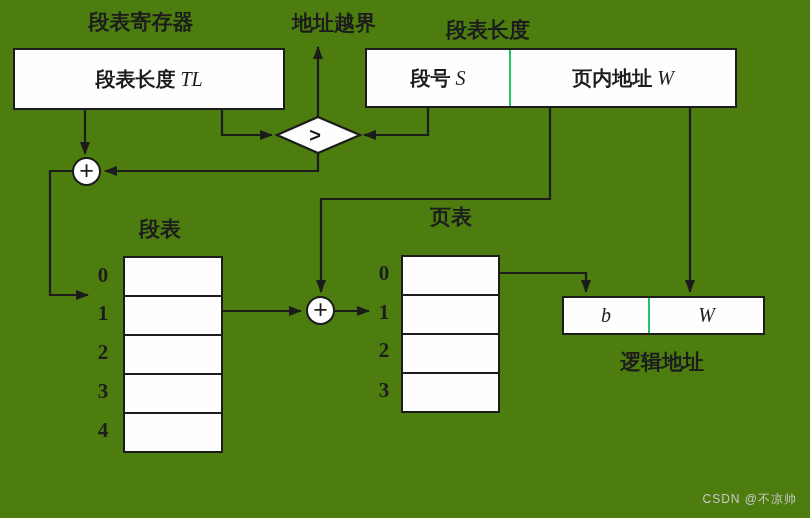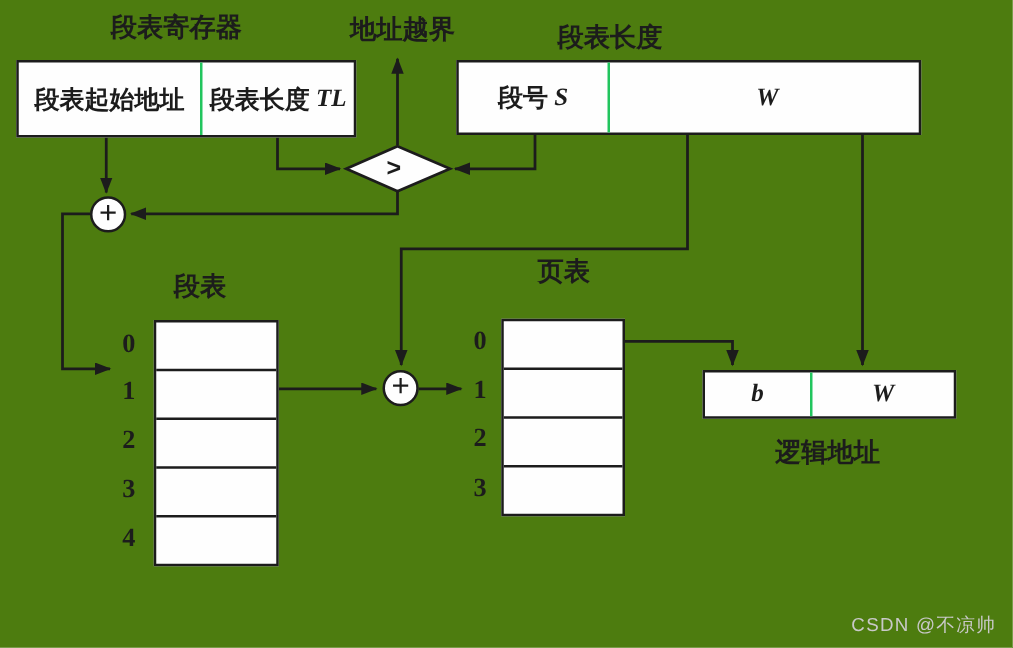--- a/index.html
+++ b/index.html
@@ -4,31 +4,31 @@
 <style>
   html,body{margin:0;padding:0;}
   .wrap{
     position:relative;width:810px;height:518px;background:#4d7c0f;
     font-family:"Liberation Sans",sans-serif;color:#1c1c1c;overflow:hidden;
   }
   svg.overlay{position:absolute;left:0;top:0;width:810px;height:518px;z-index:1;}
   .box{position:absolute;display:flex;border:2px solid #1c1c1c;background:#fefefe;box-sizing:border-box;z-index:2;}
   .cell{display:flex;align-items:center;justify-content:center;font-weight:bold;font-size:20px;white-space:nowrap;}
   .cell+.cell{border-left:2px solid #22c55e;}
-  .var{font-family:"Liberation Serif",serif;font-style:italic;font-weight:bold;font-size:20px;margin-left:5px;}
+  .var{font-family:"Liberation Serif",serif;font-style:italic;font-weight:normal;font-size:20px;margin-left:5px;}
   .title{position:absolute;font-weight:bold;font-size:21px;transform:translate(-50%,-50%);white-space:nowrap;z-index:2;}
   .rowlabel{position:absolute;font-family:"Liberation Serif",serif;font-weight:bold;font-size:21px;transform:translate(-50%,-50%);z-index:2;}
   .table{position:absolute;border:2px solid #1c1c1c;background:#fefefe;box-sizing:border-box;display:flex;flex-direction:column;z-index:2;}
   .trow{flex:1;border-bottom:2px solid #1c1c1c;}
   .trow:last-child{border-bottom:none;}
   .adder{position:absolute;width:29px;height:29px;border:2px solid #1c1c1c;border-radius:50%;background:#fefefe;
     box-sizing:border-box;display:flex;align-items:center;justify-content:center;
     font-size:25px;line-height:1;z-index:3;padding-bottom:2px;}
   .cmp{position:absolute;font-weight:bold;font-size:20px;transform:translate(-50%,-50%);z-index:3;}
-  .watermark{position:absolute;right:13px;top:491px;font-size:15px;color:#c9c9c9;letter-spacing:1px;z-index:2;}
+  .watermark{position:absolute;right:13px;top:491px;font-size:12px;color:#c9c9c9;letter-spacing:1px;z-index:2;}
 </style>
 </head>
 <body>
 
 <div class="wrap">
 
   <svg class="overlay" viewBox="0 0 810 518" xmlns="http://www.w3.org/2000/svg">
     <defs>
       <marker id="ah" markerWidth="14" markerHeight="12" refX="12" refY="5" orient="auto" markerUnits="userSpaceOnUse">
         <path d="M0 0 L13 5 L0 10 Z" fill="#1c1c1c"></path>
@@ -44,42 +44,40 @@
       <path d="M72 171 H50 V295 H88" marker-end="url(#ah)"></path>
       <path d="M550 108 V199 H321 V292" marker-end="url(#ah)"></path>
       <path d="M223 311 H301" marker-end="url(#ah)"></path>
       <path d="M335 311 H369" marker-end="url(#ah)"></path>
       <path d="M500 273 H586 V292" marker-end="url(#ah)"></path>
       <path d="M690 108 V292" marker-end="url(#ah)"></path>
     </g>
   </svg>
 
   <div class="title" style="left:141px;top:22px">段表寄存器</div>
-  <div class="title" style="left:322px;top:23px">地址越界</div>
+  <div class="title" style="left:334px;top:23px">地址越界</div>
   <div class="title" style="left:488px;top:30px">段表长度</div>
   <div class="title" style="left:160px;top:229px">段表</div>
   <div class="title" style="left:451px;top:217px">页表</div>
   <div class="title" style="left:662px;top:362px">逻辑地址</div>
 
   <div class="box" style="left:13px;top:48px;width:272px;height:62px">
-    <div class="cell" style="width:145px;flex:none">
-      <span>段表起始地址</span>
-    </div>
     <div class="cell" style="flex:1">
       <span>段表长度</span>
       <span class="var">TL</span>
     </div>
   </div>
 
   <div class="box" style="left:365px;top:48px;width:372px;height:60px">
-    <div class="cell" style="width:119px;flex:none">
+    <div class="cell" style="width:142px;flex:none">
       <span>段号</span>
       <span class="var">S</span>
     </div>
     <div class="cell" style="flex:1">
+      <span>页内地址</span>
       <span class="var">W</span>
     </div>
   </div>
 
   <div class="cmp" style="left:315px;top:135px">&gt;</div>
 
   <div class="adder" style="left:72px;top:157px">
     <span>+</span>
   </div>
   <div class="adder" style="left:306px;top:296px">

